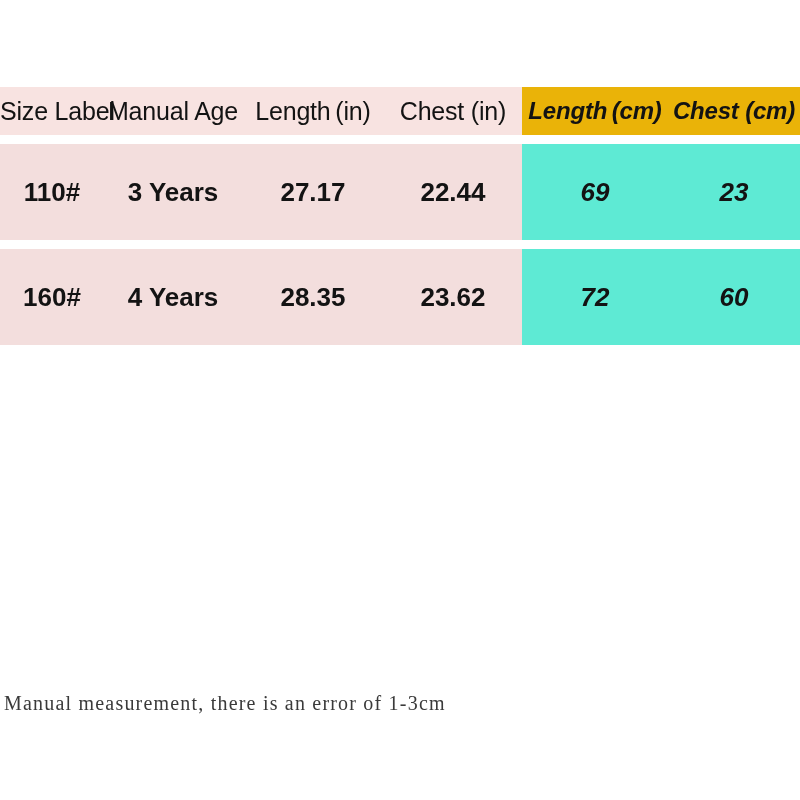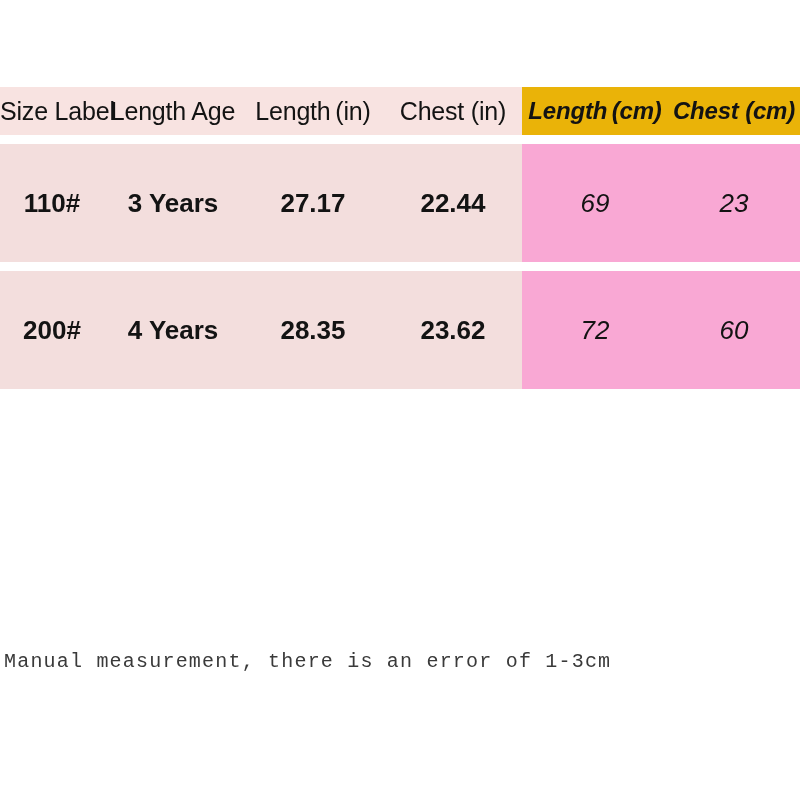--- a/index.html
+++ b/index.html
@@ -62,41 +62,41 @@
   }
   thead th.blue {
     background: #eab308;
     font-style: italic;
     font-weight: 700;
     font-size: 24px;
   }
 
   
   tbody tr td {
-    height: 118px;
+    height: 96px;
     font-size: 26px;
     font-weight: 700;
     white-space: nowrap;
   }
   tbody td.pink {
     background: #f3dedd;
   }
   tbody td.blue {
-    background: #f9a8d4;
+    background: #5eead4;
     font-style: italic;
     font-size: 26px;
-    font-weight: 400;
+    font-weight: 700;
   }
 
   
   .footnote {
     position: absolute;
     left: 4px;
-    top: 650px;
-    font-family: Liberation Mono, monospace;
+    top: 692px;
+    font-family: Liberation Serif, serif;
     font-size: 20px;
     letter-spacing: 1.2px;
     color: #3a3a3a;
     white-space: nowrap;
   }
 </style>
 </head>
 <body>
 
 <div class="chart-wrap">
@@ -107,39 +107,39 @@
       <col class="c-age">
       <col class="c-lin">
       <col class="c-cin">
       <col class="c-lcm">
       <col class="c-ccm">
     </colgroup>
 
     <thead>
       <tr>
         <th class="pink">Size Label</th>
-        <th class="pink">Length Age</th>
+        <th class="pink">Manual Age</th>
         <th class="pink">Length (in)</th>
         <th class="pink">Chest (in)</th>
         <th class="blue">Length (cm)</th>
         <th class="blue">Chest (cm)</th>
       </tr>
     </thead>
 
     <tbody>
       <tr>
         <td class="pink">110#</td>
         <td class="pink">3 Years</td>
         <td class="pink">27.17</td>
         <td class="pink">22.44</td>
         <td class="blue">69</td>
         <td class="blue">23</td>
       </tr>
       <tr>
-        <td class="pink">200#</td>
+        <td class="pink">160#</td>
         <td class="pink">4 Years</td>
         <td class="pink">28.35</td>
         <td class="pink">23.62</td>
         <td class="blue">72</td>
         <td class="blue">60</td>
       </tr>
     </tbody>
   </table>
 
   <div class="footnote">Manual measurement, there is an error of 1-3cm</div>

